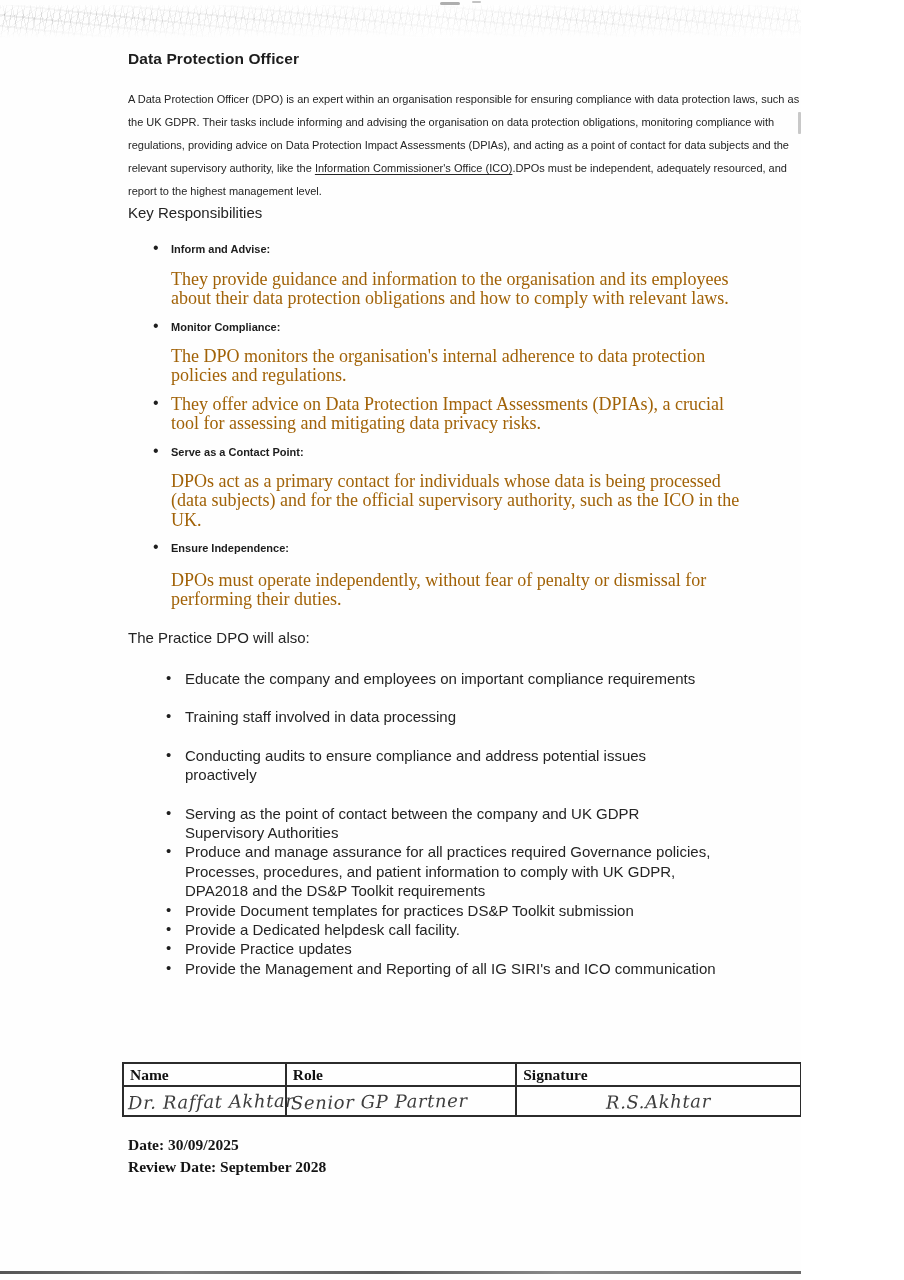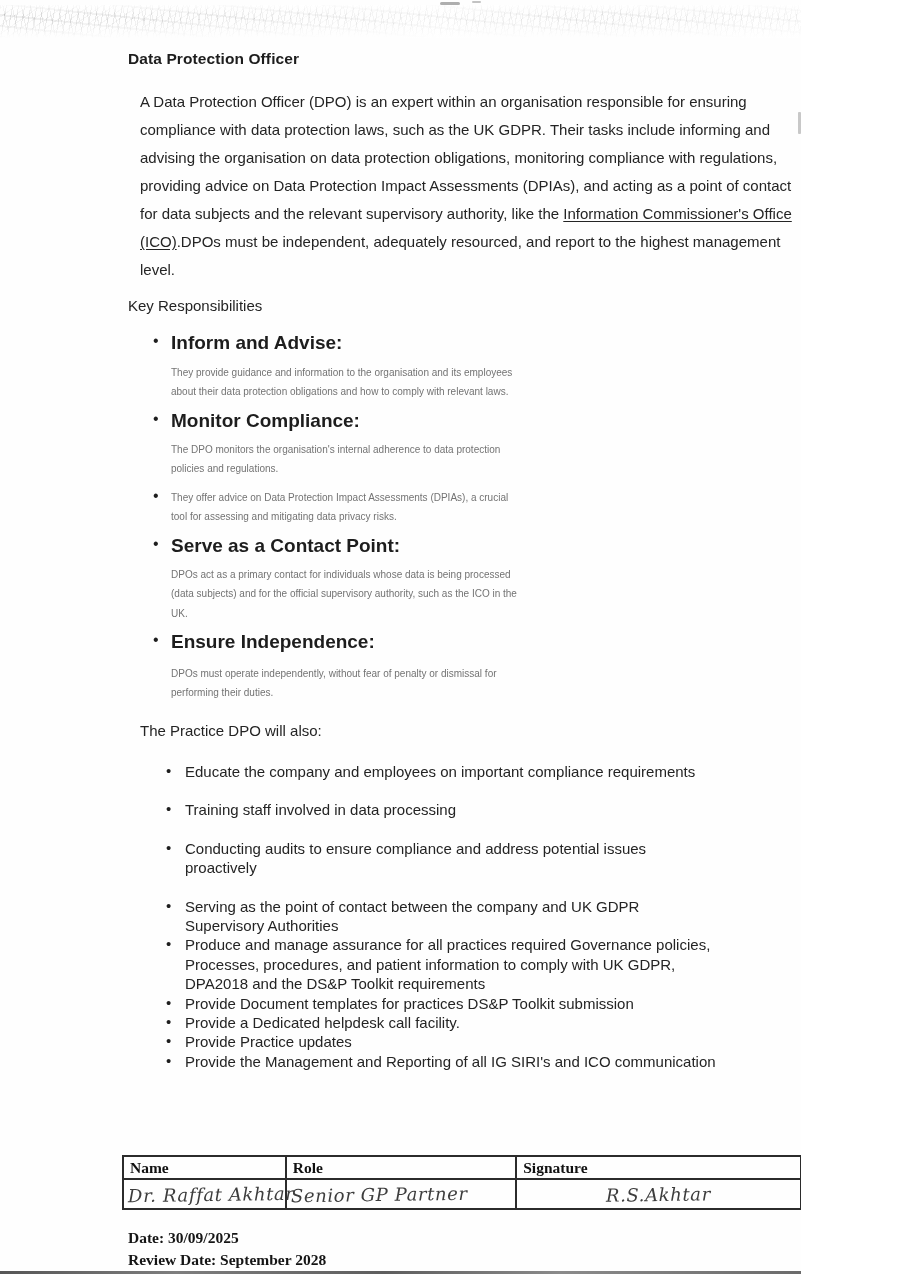--- a/index.html
+++ b/index.html
@@ -24,33 +24,33 @@
   .dash1{top:2px;left:440px;width:20px;height:3px;opacity:.55;}
   .dash2{top:1px;left:472px;width:9px;height:2px;opacity:.4;}
   .edge-mark{position:absolute;right:0;top:112px;width:3px;height:22px;background:#9a9a9a;opacity:.55;border-radius:1px;}
   .bottom-line{position:absolute;left:0;top:1271px;width:100%;height:3px;
     background:linear-gradient(to right,#555 0%,#7d7d7d 22%,#5d5d5d 48%,#8a8a8a 70%,#6a6a6a 100%);}
 
   .content{position:absolute;left:128px;top:50px;width:690px;}
 
   h1.title{font-size:15.5px;font-weight:bold;margin:0 0 20px 0;color:#1d1d1d;letter-spacing:.1px;}
 
-  .intro{margin:12px;width:672px;font-size:15px;line-height:28px;color:#242424;}
+  .intro{margin:0;width:672px;font-size:11px;line-height:23px;color:#242424;}
   .link{text-decoration:underline;text-underline-offset:2px;color:#242424;}
   .keyresp{font-size:15px;line-height:19.4px;margin:0 0 18px 0;color:#242424;}
 
   ul{list-style:none;margin:0;padding:0;}
   .resp li{position:relative;margin:0 0 0 43px;}
   .resp li::before{content:"•";position:absolute;left:-18px;top:-1px;font-size:16px;color:#1e1e1e;}
-  .rhead{font-weight:bold;font-size:19px;line-height:19.4px;margin:0 0 10px 0;color:#1d1d1d;}
-  .rbody{font-size:10px;line-height:19.4px;white-space:pre-line;margin:0 0 9px 0;color:#737373;}
+  .rhead{font-weight:bold;font-size:11px;line-height:19.4px;margin:0 0 10px 0;color:#1d1d1d;}
+  .rbody{font-size:18px;line-height:19.4px;white-space:pre-line;margin:0 0 9px 0;color:#a16207;font-family:Liberation Serif, serif;}
   .resp li.tight .rhead{margin-bottom:12px;}
   .resp li.tight .rbody{margin-bottom:0;}
 
-  .practice-intro{font-size:15px;line-height:19.4px;margin:18px 0 22px 12px;color:#242424;}
+  .practice-intro{font-size:15px;line-height:19.4px;margin:18px 0 22px 0;color:#242424;}
   .practice li{position:relative;margin:0 0 0 57px;font-size:15px;line-height:19.4px;color:#242424;}
   .practice li::before{content:"•";position:absolute;left:-19px;top:-1px;font-size:15px;color:#1e1e1e;}
   .practice li span{white-space:pre-line;margin-top:24px;}
   .practice li.sp{margin-bottom:19px;}
 
   table.sign{border-collapse:collapse;width:680px;margin:84px 0 0 -6px;table-layout:fixed;}
   table.sign,table.sign th,table.sign td{border:2px solid #2b2b2b;}
   table.sign th{font-family:"Liberation Serif",serif;font-size:15.5px;font-weight:bold;text-align:left;
     padding:0 6px;height:21px;color:#111;}
   table.sign td{height:28px;padding:0 4px;overflow:visible;}

